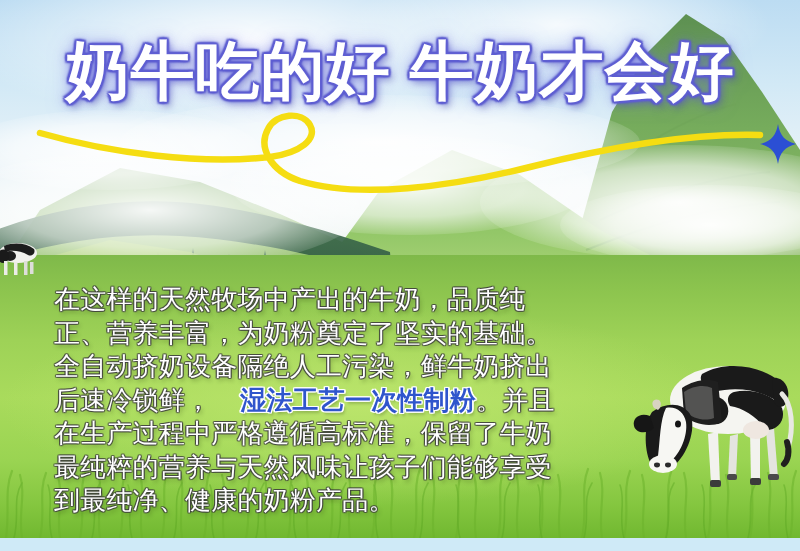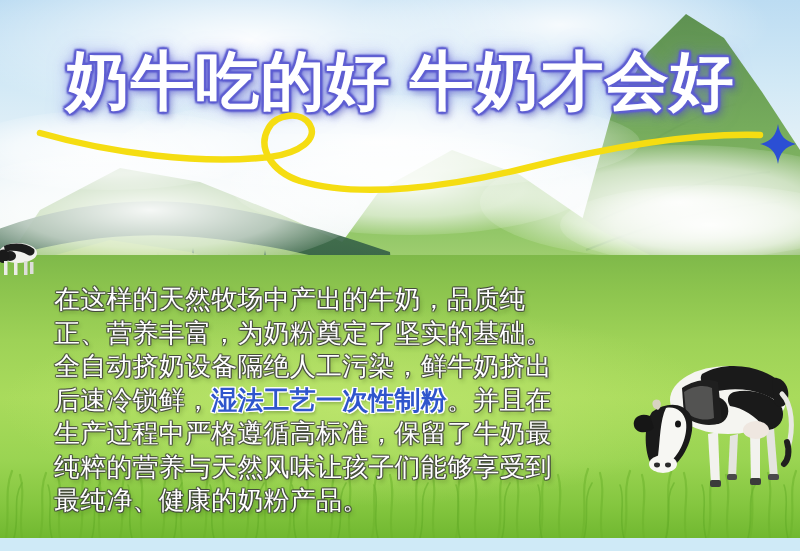--- a/index.html
+++ b/index.html
@@ -75,21 +75,21 @@
   .bottom-band {
     position: absolute;
     left: 0; bottom: 0;
     width: 800px; height: 13px;
     background: #cfeaf7;
   }
 
   
   .headline-wrap {
     position: absolute;
-    left: 0; top: 48px;
+    left: 0; top: 38px;
     width: 800px;
     text-align: center;
     z-index: 6;
   }
   .headline {
     display: inline-block;
     font-size: 64px;
     font-weight: bold;
     line-height: 1.05;
     letter-spacing: 1px;
@@ -155,20 +155,21 @@
     text-shadow:
       1.4px 0 0 #ffffff,
       -1.4px 0 0 #ffffff,
       0 1.4px 0 #ffffff,
       0 -1.4px 0 #ffffff,
       1.2px 1.2px 0 #ffffff,
       -1.2px 1.2px 0 #ffffff,
       1.2px -1.2px 0 #ffffff,
       -1.2px -1.2px 0 #ffffff,
       2px 3px 3px rgba(30,50,10,.28);
+    margin-left: 29px;
   }
 
   
   .cow-right {
     position: absolute;
     left: 610px; top: 338px;
     width: 190px; height: 160px;
     z-index: 4;
   }
   .cow-left {

